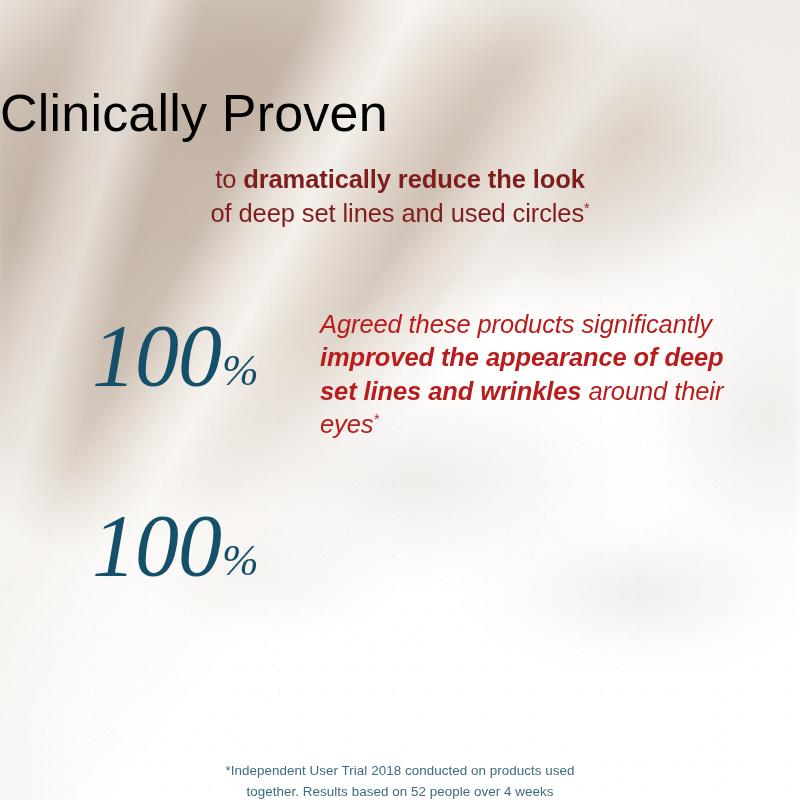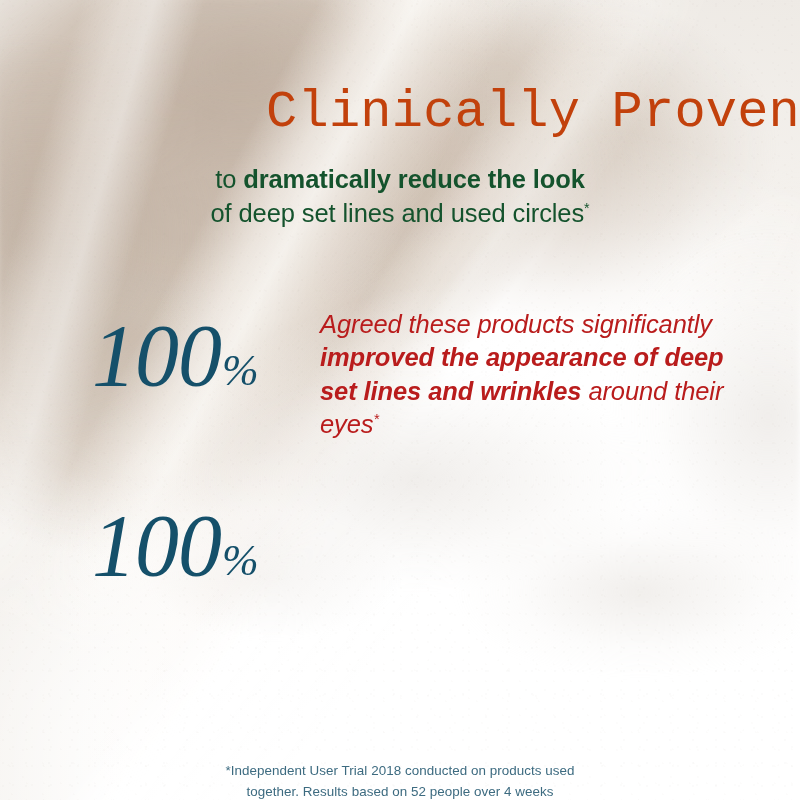--- a/index.html
+++ b/index.html
@@ -117,35 +117,35 @@
   #content {
     position: absolute;
     inset: 0;
   }
 
   .headline {
     position: absolute;
     top: 86px;
     left: 0;
     right: 0;
-    text-align: right;
-    font-family: Liberation Mono, monospace;
+    text-align: left;
+    font-family: Liberation Sans, sans-serif;
     font-size: 52px;
     line-height: 1.04;
     letter-spacing: 0.2px;
-    color: #c2410c;
+    color: #000000;
   }
 
   .subhead {
     position: absolute;
     top: 163px;
     left: 0;
     right: 0;
     text-align: center;
-    color: #14532d;
+    color: #7f1d1d;
     font-size: 25.5px;
     line-height: 1.33;
     letter-spacing: -0.1px;
   }
   .subhead .b { font-weight: 700; }
 
   
   .stat {
     position: absolute;
     left: 92px;

